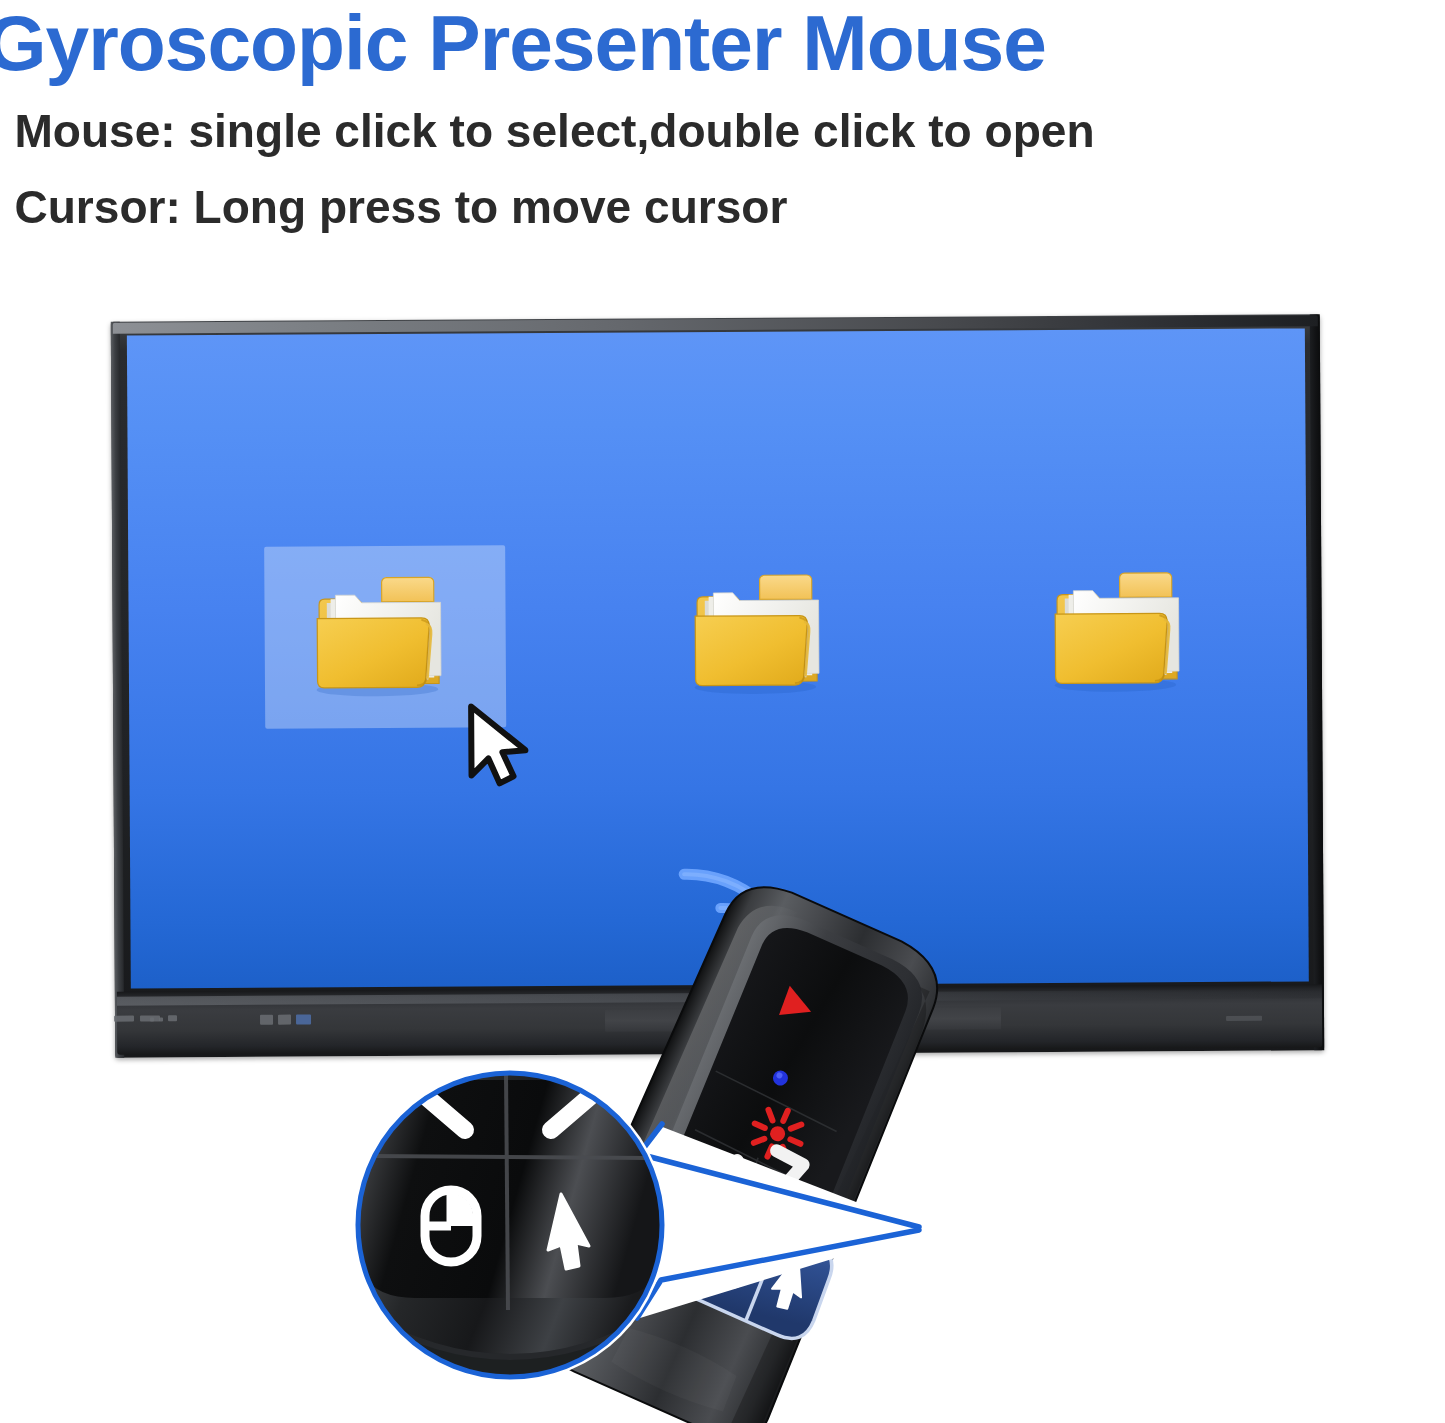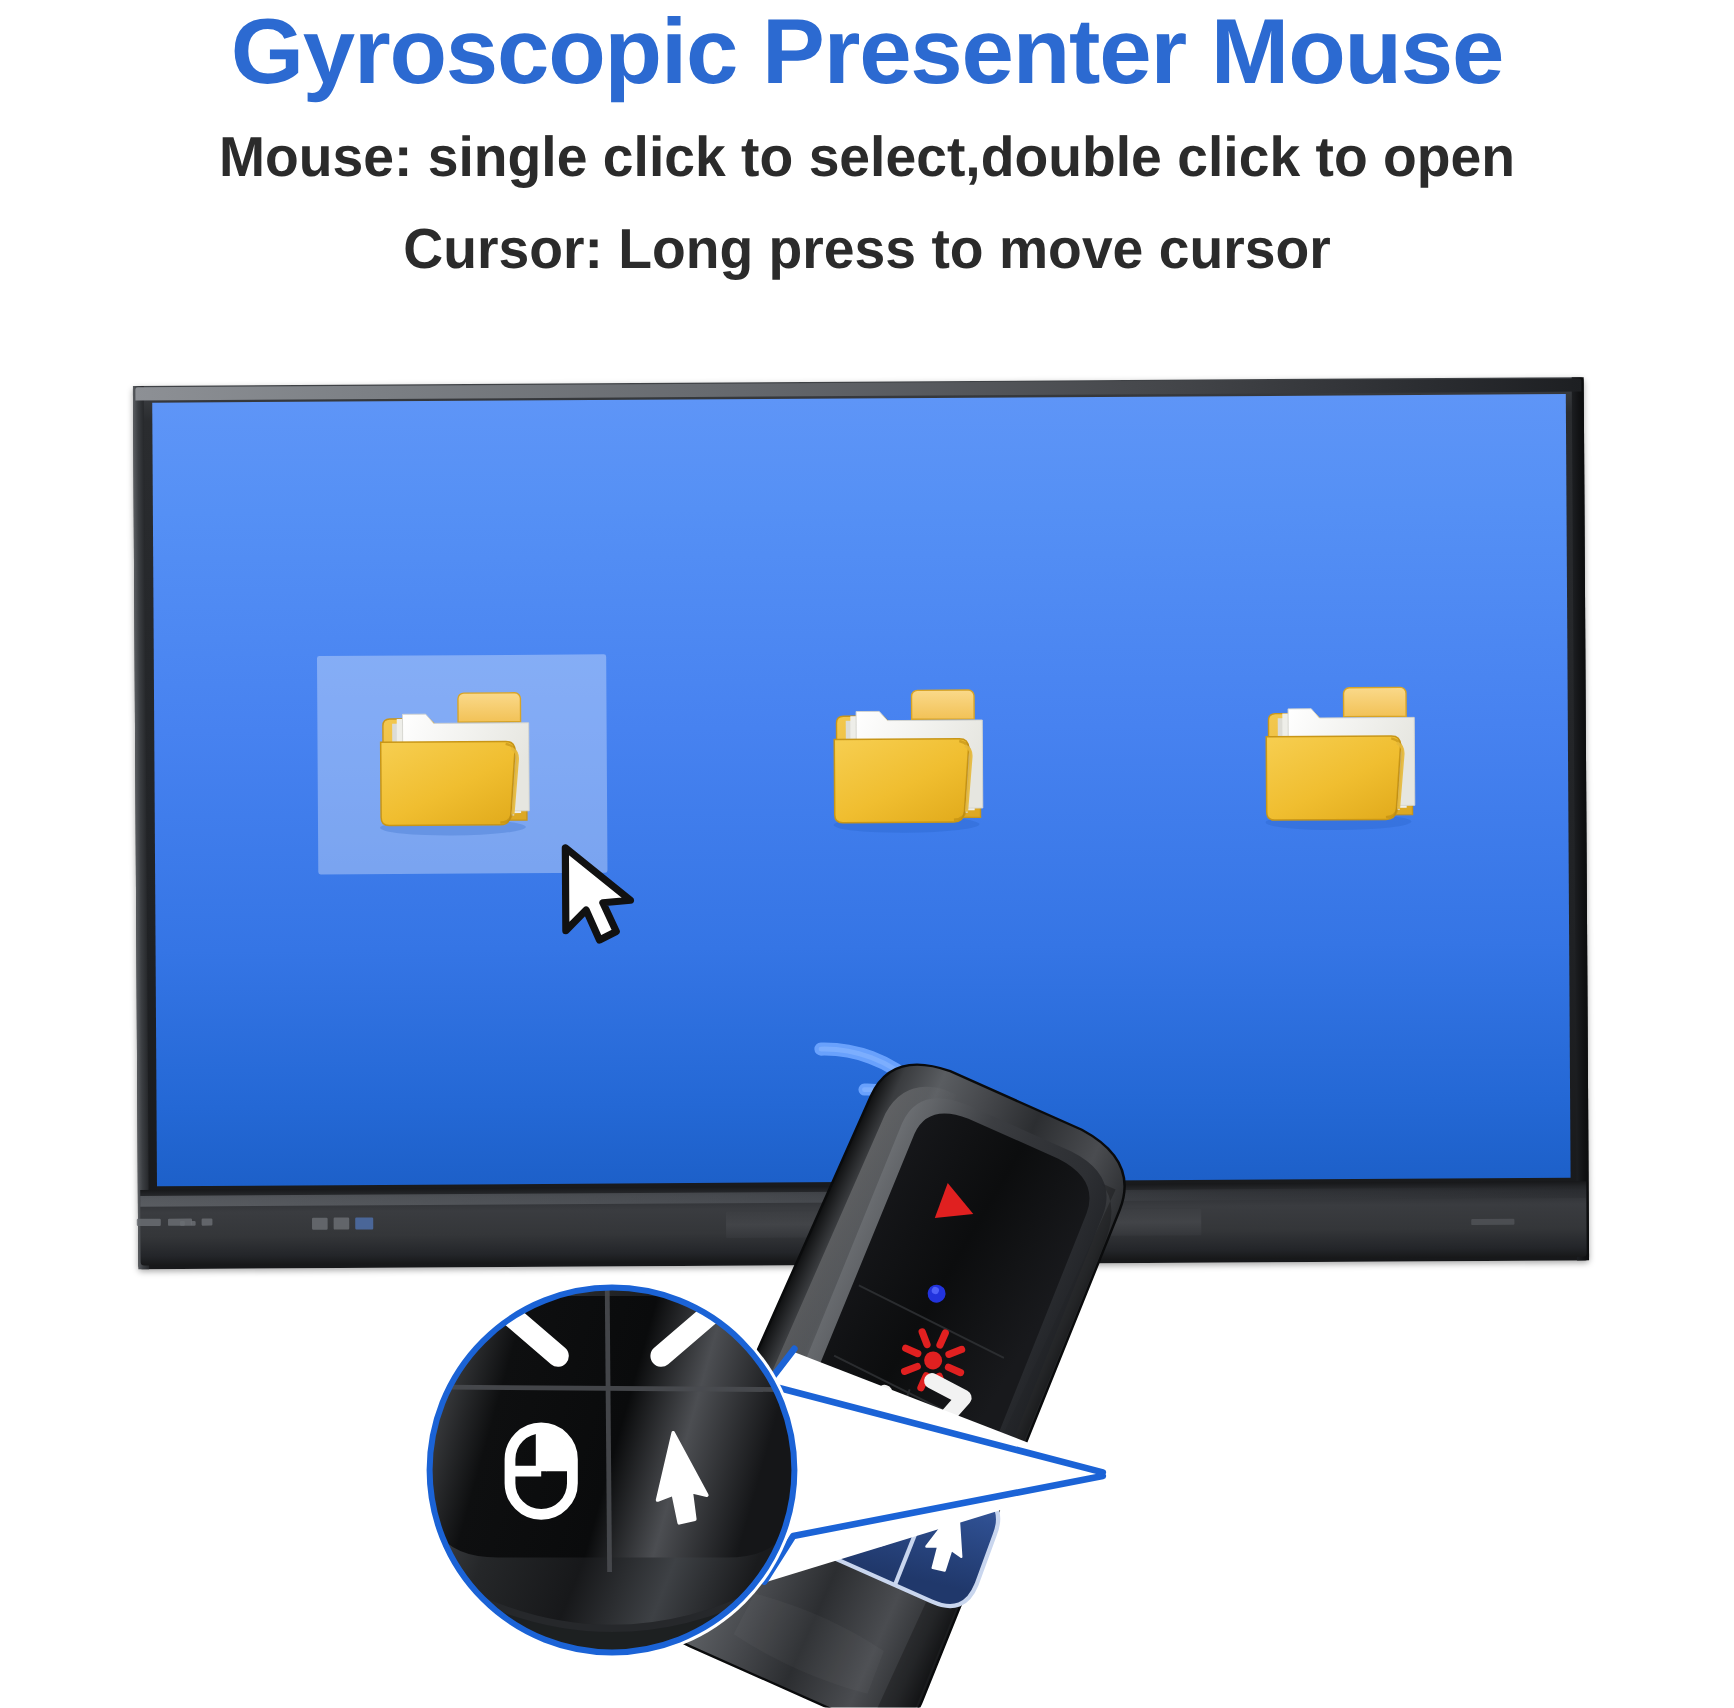--- a/index.html
+++ b/index.html
@@ -15,21 +15,20 @@
     overflow: hidden;
     font-family: "Liberation Sans", sans-serif;
     -webkit-font-smoothing: antialiased;
   }
 
   
   #headings {
     position: absolute;
     left: 0; top: 0;
     width: 1445px;
-    text-align: center;
   }
   #title {
     font-family: "Liberation Sans", sans-serif;
     font-weight: bold;
     font-size: 77px;
     line-height: 86px;
     letter-spacing: -1px;
     color: #2C6AD1;
     white-space: nowrap;
     margin: 0;

